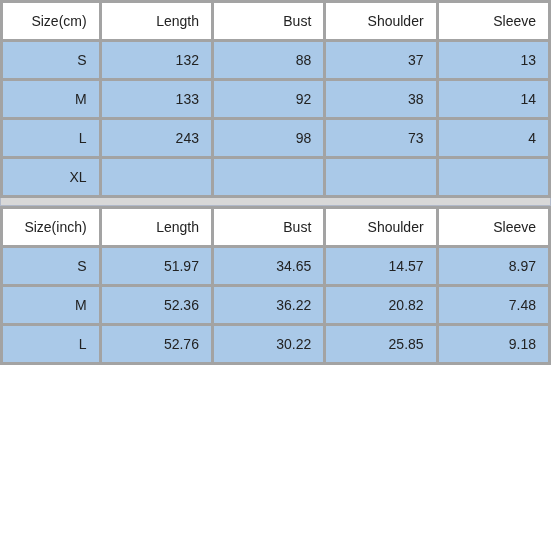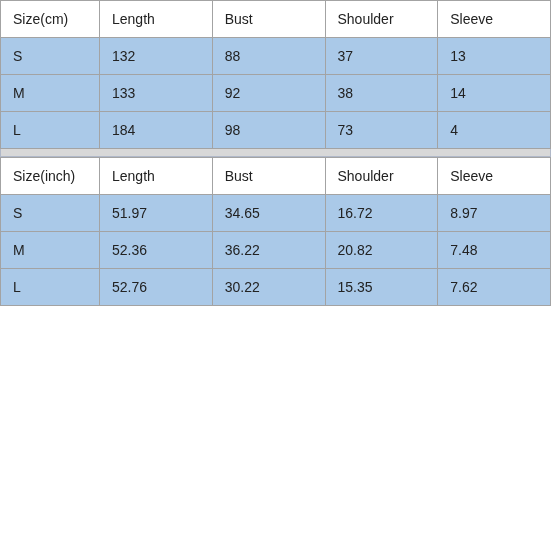--- a/index.html
+++ b/index.html
@@ -24,22 +24,22 @@
       width: 551px;
     }
 
     table {
       width: 100%;
       border-collapse: collapse;
       table-layout: fixed;
     }
 
     th, td {
-      border: 1px solid #a3a3a3;
-      text-align: left;
+      border: 3px solid #a3a3a3;
+      text-align: right;
       padding: 10px 12px;
       color: #222;
     }
 
     .header-row th {
       background-color: #ffffff;
       font-weight: normal;
       color: #222;
     }
 
@@ -79,24 +79,31 @@
       </tr>
       <tr class="data-row">
         <td>M</td>
         <td>133</td>
         <td>92</td>
         <td>38</td>
         <td>14</td>
       </tr>
       <tr class="data-row">
         <td>L</td>
-        <td>184</td>
+        <td>243</td>
         <td>98</td>
         <td>73</td>
         <td>4</td>
+      </tr>
+      <tr class="data-row">
+        <td>XL</td>
+        <td></td>
+        <td></td>
+        <td></td>
+        <td></td>
       </tr>
     </tbody>
   </table>
 
   <div style="height: 8px; background: #d8d8d8; border: 1px solid #b0b8c8; border-top: none;"></div>
 
   <table>
     <thead>
       <tr class="header-row">
         <th class="size-col">Size(inch)</th>
@@ -104,32 +111,32 @@
         <th class="data-col">Bust</th>
         <th class="data-col">Shoulder</th>
         <th class="data-col">Sleeve</th>
       </tr>
     </thead>
     <tbody>
       <tr class="data-row">
         <td>S</td>
         <td>51.97</td>
         <td>34.65</td>
-        <td>16.72</td>
+        <td>14.57</td>
         <td>8.97</td>
       </tr>
       <tr class="data-row">
         <td>M</td>
         <td>52.36</td>
         <td>36.22</td>
         <td>20.82</td>
         <td>7.48</td>
       </tr>
       <tr class="data-row">
         <td>L</td>
         <td>52.76</td>
         <td>30.22</td>
-        <td>15.35</td>
-        <td>7.62</td>
+        <td>25.85</td>
+        <td>9.18</td>
       </tr>
     </tbody>
   </table>
 </div>
 
 </body></html>

